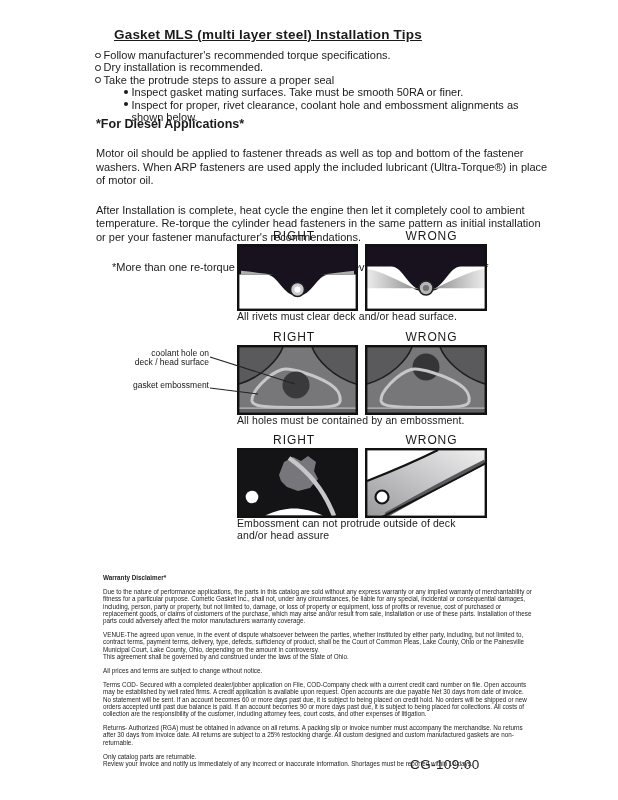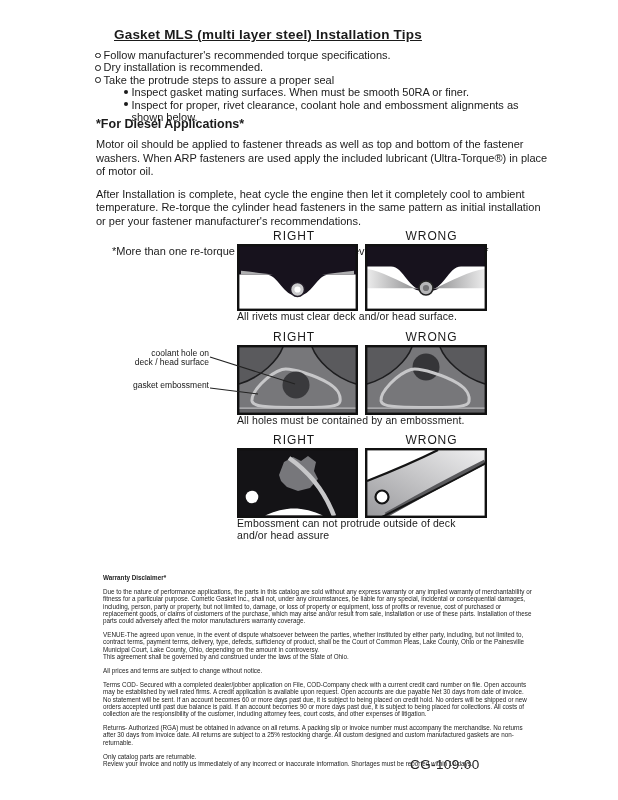--- a/index.html
+++ b/index.html
@@ -14,21 +14,21 @@
   .bullet-row{display:flex;align-items:flex-start;}
   .open-dot{flex:none;width:3.6px;height:3.6px;border:1px solid #1b1b1b;border-radius:50%;
             margin:3.6px 3px 0 0;}
   .fill-dot{flex:none;width:4px;height:4px;background:#1b1b1b;border-radius:50%;
             margin:3.8px 3.5px 0 0;}
   .sub-row{margin-left:29px;}
 
   
   .diesel-block{position:absolute;left:96px;top:117px;width:452px;}
   .diesel-heading{font-size:12.5px;font-weight:700;margin:0 0 7px;}
-  .diesel-para{font-size:11px;line-height:13.6px;margin:0 0 9px;}
+  .diesel-para{font-size:11px;line-height:13.6px;margin:16px 0 9px;}
   .diesel-note{font-size:11px;line-height:13px;margin:16px;}
 
   
   .figures{position:absolute;left:237px;top:229px;width:252px;}
   .fig{margin-bottom:7px;}
   .fig-labels{display:flex;gap:23px;margin-bottom:1px;}
   .fig-label{text-align:center;font-size:12px;letter-spacing:.9px;color:#1a1a1a;}
   .fig-label.l{width:121px;} .fig-label.r{width:122px;}
   .fig-boxes{display:flex;gap:7px;}
   .fig-caption{font-size:10.5px;line-height:11.5px;letter-spacing:.1px;}
@@ -70,21 +70,21 @@
 
           <div class="bullet-row">
             <span class="open-dot"></span>
             <span>Take the protrude steps to assure a proper seal</span>
           </div>
         </div>
       <div>
 
           <div class="bullet-row sub-row">
             <span class="fill-dot"></span>
-            <span>Inspect gasket mating surfaces.  When must be smooth 50RA or finer.</span>
+            <span>Inspect gasket mating surfaces.  Take must be smooth 50RA or finer.</span>
           </div>
 
           <div class="bullet-row sub-row">
             <span class="fill-dot"></span>
             <span>Inspect for proper, rivet clearance, coolant hole and embossment alignments as shown below.</span>
           </div>
         </div>
     </div>
   </div>
 

